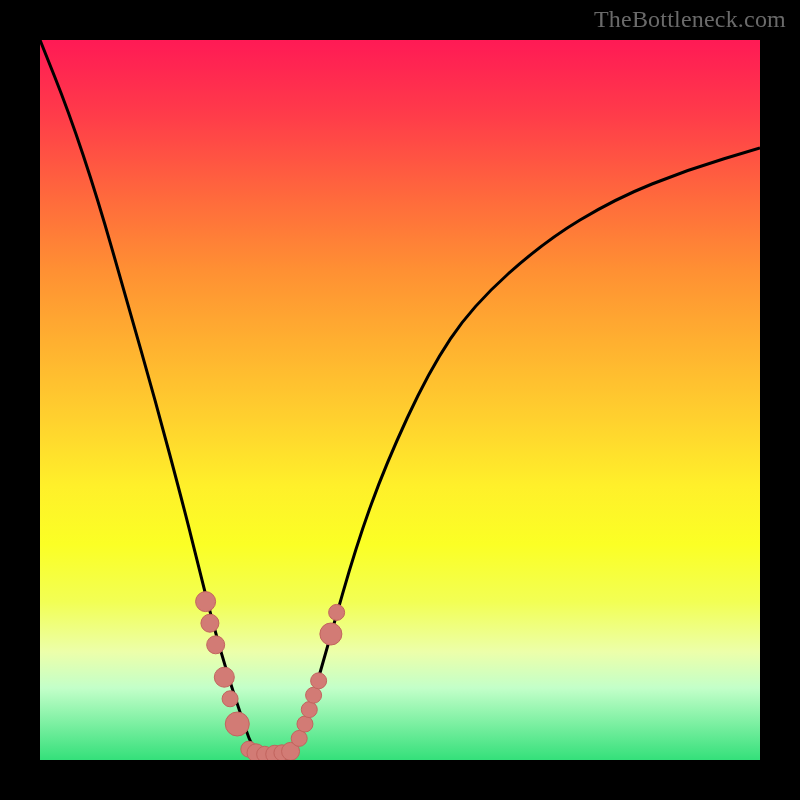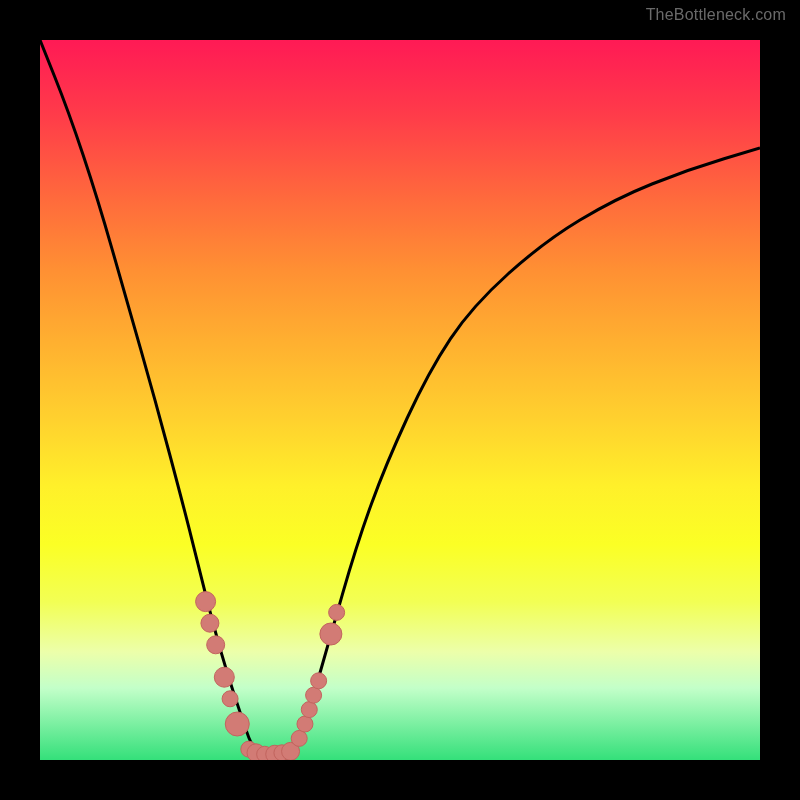--- a/index.html
+++ b/index.html
@@ -35,22 +35,22 @@
       #f2ff54 78%,
       #ecffaa 85%,
       #c3ffc9 90%,
       #34e07a 100%
     );
   }
   .watermark {
     position: absolute;
     top: 6px;
     right: 14px;
-    font-family: Liberation Sans, sans-serif;
-    font-size: 16px;
+    font-family: Liberation Serif, serif;
+    font-size: 24px;
     color: #6a6a6a;
     letter-spacing: 0.2px;
   }
   svg.overlay {
     position: absolute;
     left: 0;
     top: 0;
     width: 720px;
     height: 720px;
   }

